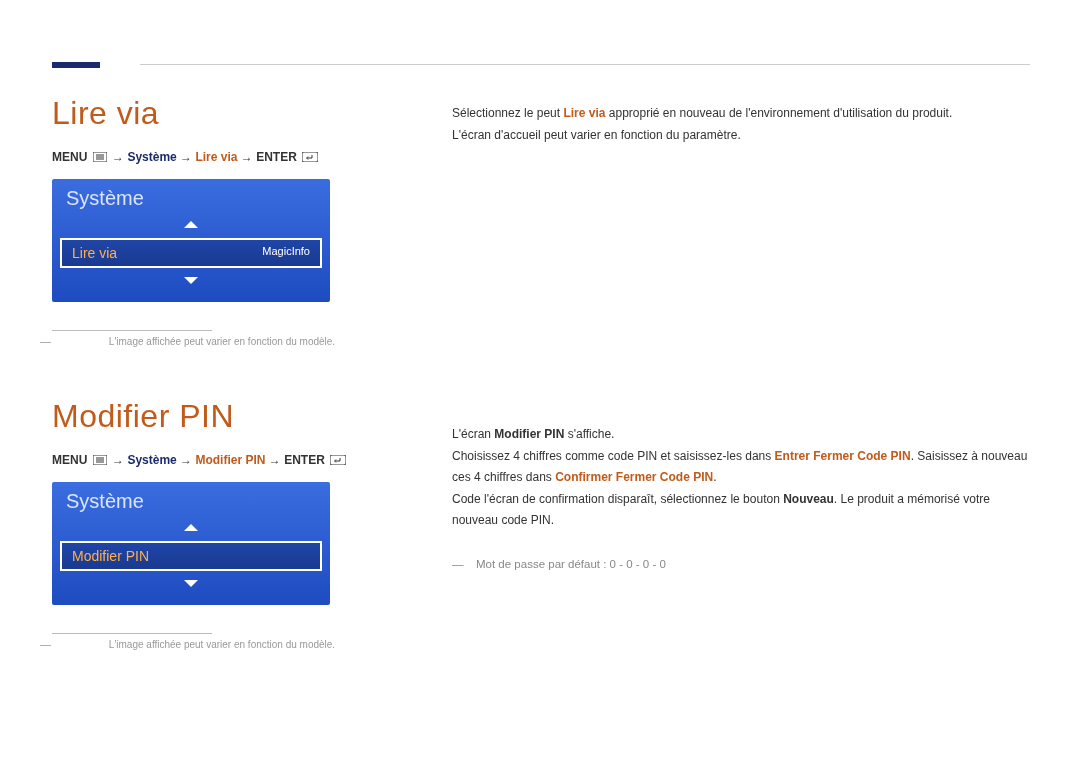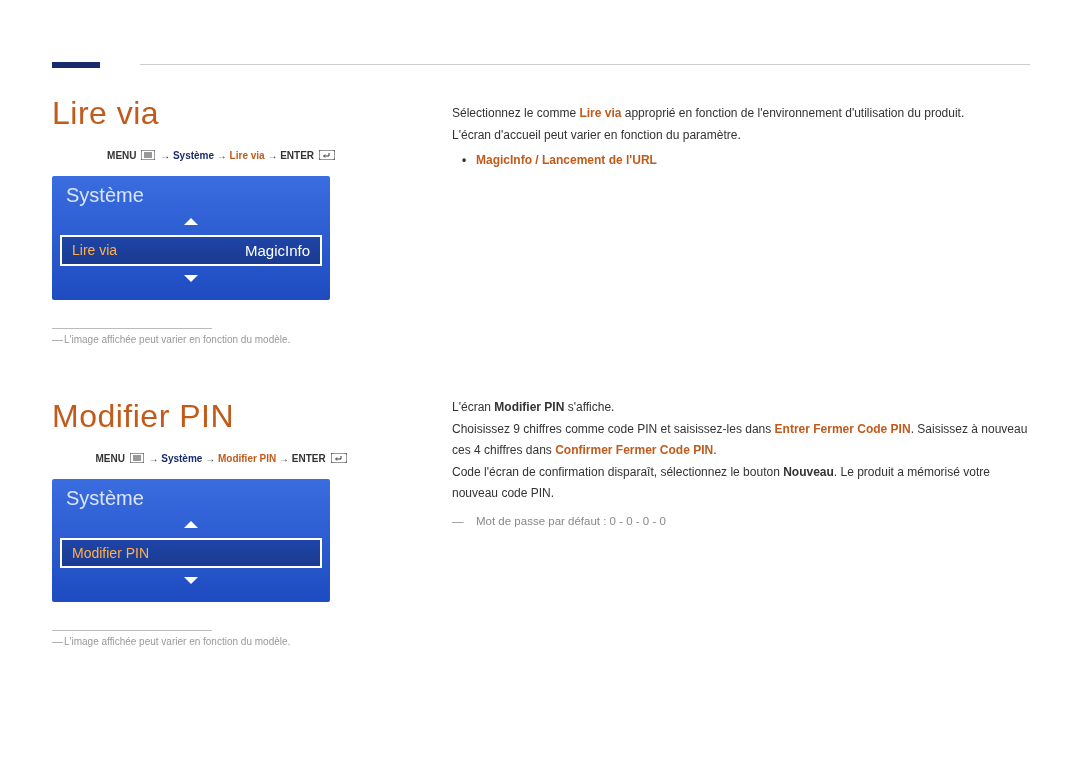--- a/index.html
+++ b/index.html
@@ -33,34 +33,33 @@
     width: 340px;
   }
   .right-col {
     position: absolute;
     left: 452px;
     right: 50px;
   }
   .section1-left { top: 95px; }
   .section1-right { top: 103px; }
   .section2-left { top: 398px; }
-  .section2-right { top: 397px; }
+  .section2-right { top: 424px; }
 
   h1.heading {
     color: #c05b1c;
     font-size: 32px;
     font-weight: 400;
     margin-bottom: 18px;
     letter-spacing: 0.5px;
   }
   .nav-path {
-    font-size: 10px;
+    font-size: 12px;
     font-weight: 700;
     margin-bottom: 14px;
-    text-align: center;
   }
   .nav-path .system { color: #1a2b6d; }
   .nav-path .accent { color: #c05b1c; }
   .icon-rect {
     display: inline-block;
     vertical-align: middle;
     margin: 0 2px;
   }
 
   .menu-panel {
@@ -91,21 +90,21 @@
   .menu-item {
     margin: 2px 8px;
     border: 2px solid #fff;
     background: linear-gradient(#1e45a8, #1a3a90);
     padding: 5px 10px;
     display: flex;
     justify-content: space-between;
     font-size: 14px;
   }
   .menu-item .label { color: #ffb04a; }
-  .menu-item .value { color: #fff; font-size: 15px; }
+  .menu-item .value { color: #fff; font-size: 11px; }
 
   .sep-line {
     width: 160px;
     height: 1px;
     background: #bbb;
     margin-top: 28px;
     margin-bottom: 5px;
   }
   .footnote {
     font-size: 10px;
@@ -113,38 +112,38 @@
     position: relative;
   }
   .footnote::before {
     content: "―";
     position: absolute;
     left: -12px;
     top: -1px;
     color: #999;
     font-size: 11px;
   }
-  .footnote-wrap { margin-left: 12px; }
+  .footnote-wrap { margin-left: 0; text-align: center; }
 
   .body-text { font-size: 12px; line-height: 1.8; color: #333; }
   .body-text .bold { font-weight: 700; }
   .body-text .accent { color: #c05b1c; font-weight: 700; }
   .bullet-line { padding-left: 24px; position: relative; margin-top: 4px;}
   .bullet-line::before {
     content: "•";
     position: absolute;
     left: 10px;
     top: 0;
     font-weight: 700;
   }
 
   .dash-note {
     font-size: 11.5px;
     color: #888;
-    margin-top: 6px;
+    margin-top: 22px;
     margin-left: 24px;
     position: relative;
   }
   .dash-note::before {
     content: "―";
     position: absolute;
     left: -24px;
     top: 0;
     color: #888;
   }
@@ -188,26 +187,23 @@
   </div>
 
   <div class="sep-line"></div>
   <div class="footnote-wrap">
       <div class="footnote">L'image affichée peut varier en fonction du modèle.</div>
     </div>
 </div>
 
 <div class="right-col section1-right body-text">
   <div>
-    <span>Sélectionnez le comme </span><span class="accent">Lire via</span><span> approprié en fonction de l'environnement d'utilisation du produit.</span>
+    <span>Sélectionnez le peut </span><span class="accent">Lire via</span><span> approprié en nouveau de l'environnement d'utilisation du produit.</span>
   </div>
   <div>L'écran d'accueil peut varier en fonction du paramètre.</div>
-  <div class="bullet-line">
-    <span class="accent">MagicInfo / Lancement de l'URL</span>
-  </div>
 </div>
 
 <div class="left-col section2-left">
   <h1 class="heading">Modifier PIN</h1>
   <div class="nav-path">
     <span>MENU</span>
     <span class="icon-rect"><svg width="14" height="10">
           <rect x="0" y="0" width="14" height="10" rx="1" fill="none" stroke="#333" stroke-width="1"></rect>
           <line x1="3" y1="3" x2="11" y2="3" stroke="#333" stroke-width="1"></line>
           <line x1="3" y1="5" x2="11" y2="5" stroke="#333" stroke-width="1"></line>
@@ -238,19 +234,19 @@
   <div class="footnote-wrap">
       <div class="footnote">L'image affichée peut varier en fonction du modèle.</div>
     </div>
 </div>
 
 <div class="right-col section2-right body-text">
   <div>
     <span>L'écran </span><span class="bold">Modifier PIN</span><span> s'affiche.</span>
   </div>
   <div>
-    <span>Choisissez 9 chiffres comme code PIN et saisissez-les dans </span><span class="accent">Entrer Fermer Code PIN</span><span>. Saisissez à nouveau ces 4 chiffres dans </span><span class="accent">Confirmer Fermer Code PIN</span><span>.</span>
+    <span>Choisissez 4 chiffres comme code PIN et saisissez-les dans </span><span class="accent">Entrer Fermer Code PIN</span><span>. Saisissez à nouveau ces 4 chiffres dans </span><span class="accent">Confirmer Fermer Code PIN</span><span>.</span>
   </div>
   <div>
     <span>Code l'écran de confirmation disparaît, sélectionnez le bouton </span><span class="bold">Nouveau</span><span>. Le produit a mémorisé votre nouveau code PIN.</span>
   </div>
   <div class="dash-note">Mot de passe par défaut : 0 - 0 - 0 - 0</div>
 </div>
 
 </body></html>

